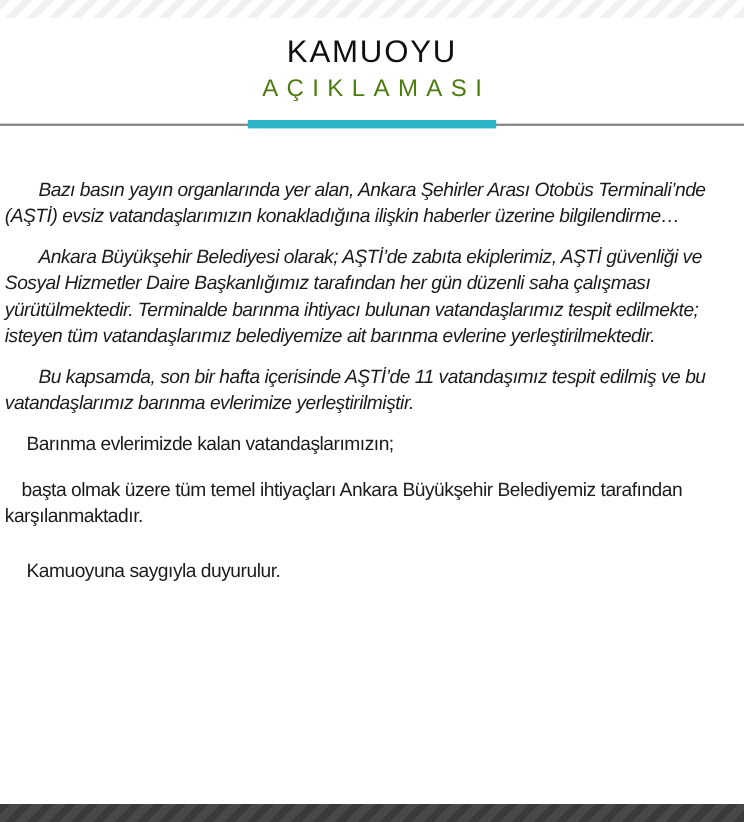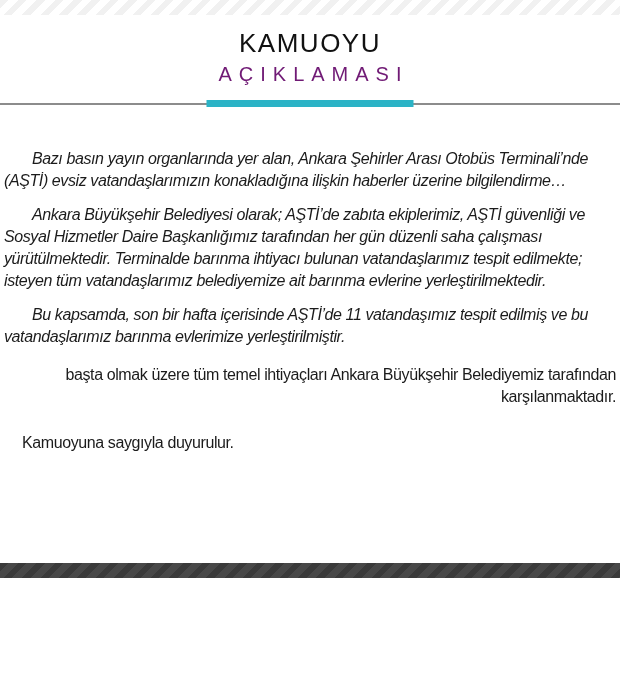--- a/index.html
+++ b/index.html
@@ -4,21 +4,21 @@
 <style>
   html, body { margin: 0; padding: 0; }
   body {
     width: 620px; height: 685px;
     background: #ffffff;
     font-family: "Liberation Sans", sans-serif;
     color: #1b1b1b;
     position: relative;
     overflow: hidden;
   }
-  .page { position: relative; width: 620px; height: 578px; }
+  .page { position: relative; width: 620px; height: 685px; }
 
   
   .stripe-band-top {
     height: 15px;
     background: repeating-linear-gradient(135deg, #f1f1f1 0 6px, #ffffff 6px 13px);
   }
   .stripe-band-bottom {
     position: absolute; left: 0; right: 0; bottom: 0; height: 15px;
     background: repeating-linear-gradient(135deg, #3a3a3a 0 6px, #484848 6px 13px);
   }
@@ -33,21 +33,21 @@
     line-height: 31px;
     color: #111111;
   }
   .title-sub {
     margin: 3px 0 0;
     font-size: 20px;
     font-weight: 500;
     letter-spacing: 7px;
     padding-left: 7px; 
     line-height: 25px;
-    color: #701a75;
+    color: #4d7c0f;
   }
 
   
   .divider { position: relative; height: 7px; margin-top: 13px; }
   .divider-line {
     position: absolute; top: 3px; left: 0; right: 0; height: 2px;
     background: #8c8c8c;
   }
   .divider-accent {
     position: absolute; top: 0; left: 50%; transform: translateX(-50%);
@@ -61,21 +61,21 @@
     padding: 0 4px;
     font-size: 16px;
     line-height: 22px;
     letter-spacing: -0.4px;
     color: #1b1b1b;
   }
   .para   { margin: 0 0 12px; text-indent: 28px; font-style: italic; }
   .intro  { margin: 0 0 6px;  text-indent: 18px; }
   .bullet-item { margin: 8px 0 0; padding-left: 27px; }
   .bullet-item .bullet-glyph { display: inline-block; width: 11px; text-indent: 0; }
-  .outro  { margin: 16px 0 4px; text-indent: 14px; text-align: right; }
+  .outro  { margin: 16px 0 4px; text-indent: 14px; }
   .closing{ margin: 24px 0 0; text-indent: 18px; }
 </style>
 </head>
 <body>
 
 <div class="page">
 
   <div class="stripe-band-top"></div>
 
   <div class="doc-header">
@@ -87,20 +87,21 @@
     <div class="divider-line"></div>
     <div class="divider-accent"></div>
   </div>
 
   <div class="doc-body">
 
     <p class="para">Bazı basın yayın organlarında yer alan, Ankara Şehirler Arası Otobüs Terminali’nde (AŞTİ) evsiz vatandaşlarımızın konakladığına ilişkin haberler üzerine bilgilendirme…</p>
     <p class="para">Ankara Büyükşehir Belediyesi olarak; AŞTİ’de zabıta ekiplerimiz, AŞTİ güvenliği ve Sosyal Hizmetler Daire Başkanlığımız tarafından her gün düzenli saha çalışması yürütülmektedir. Terminalde barınma ihtiyacı bulunan vatandaşlarımız tespit edilmekte; isteyen tüm vatandaşlarımız belediyemize ait barınma evlerine yerleştirilmektedir.</p>
     <p class="para">Bu kapsamda, son bir hafta içerisinde AŞTİ’de 11 vatandaşımız tespit edilmiş ve bu vatandaşlarımız barınma evlerimize yerleştirilmiştir.</p>
 
+    <p class="intro">Barınma evlerimizde kalan vatandaşlarımızın;</p>
 
 
     <p class="outro">başta olmak üzere tüm temel ihtiyaçları Ankara Büyükşehir Belediyemiz tarafından karşılanmaktadır.</p>
 
     <p class="closing">Kamuoyuna saygıyla duyurulur.</p>
 
   </div>
 
   <div class="stripe-band-bottom"></div>
 

